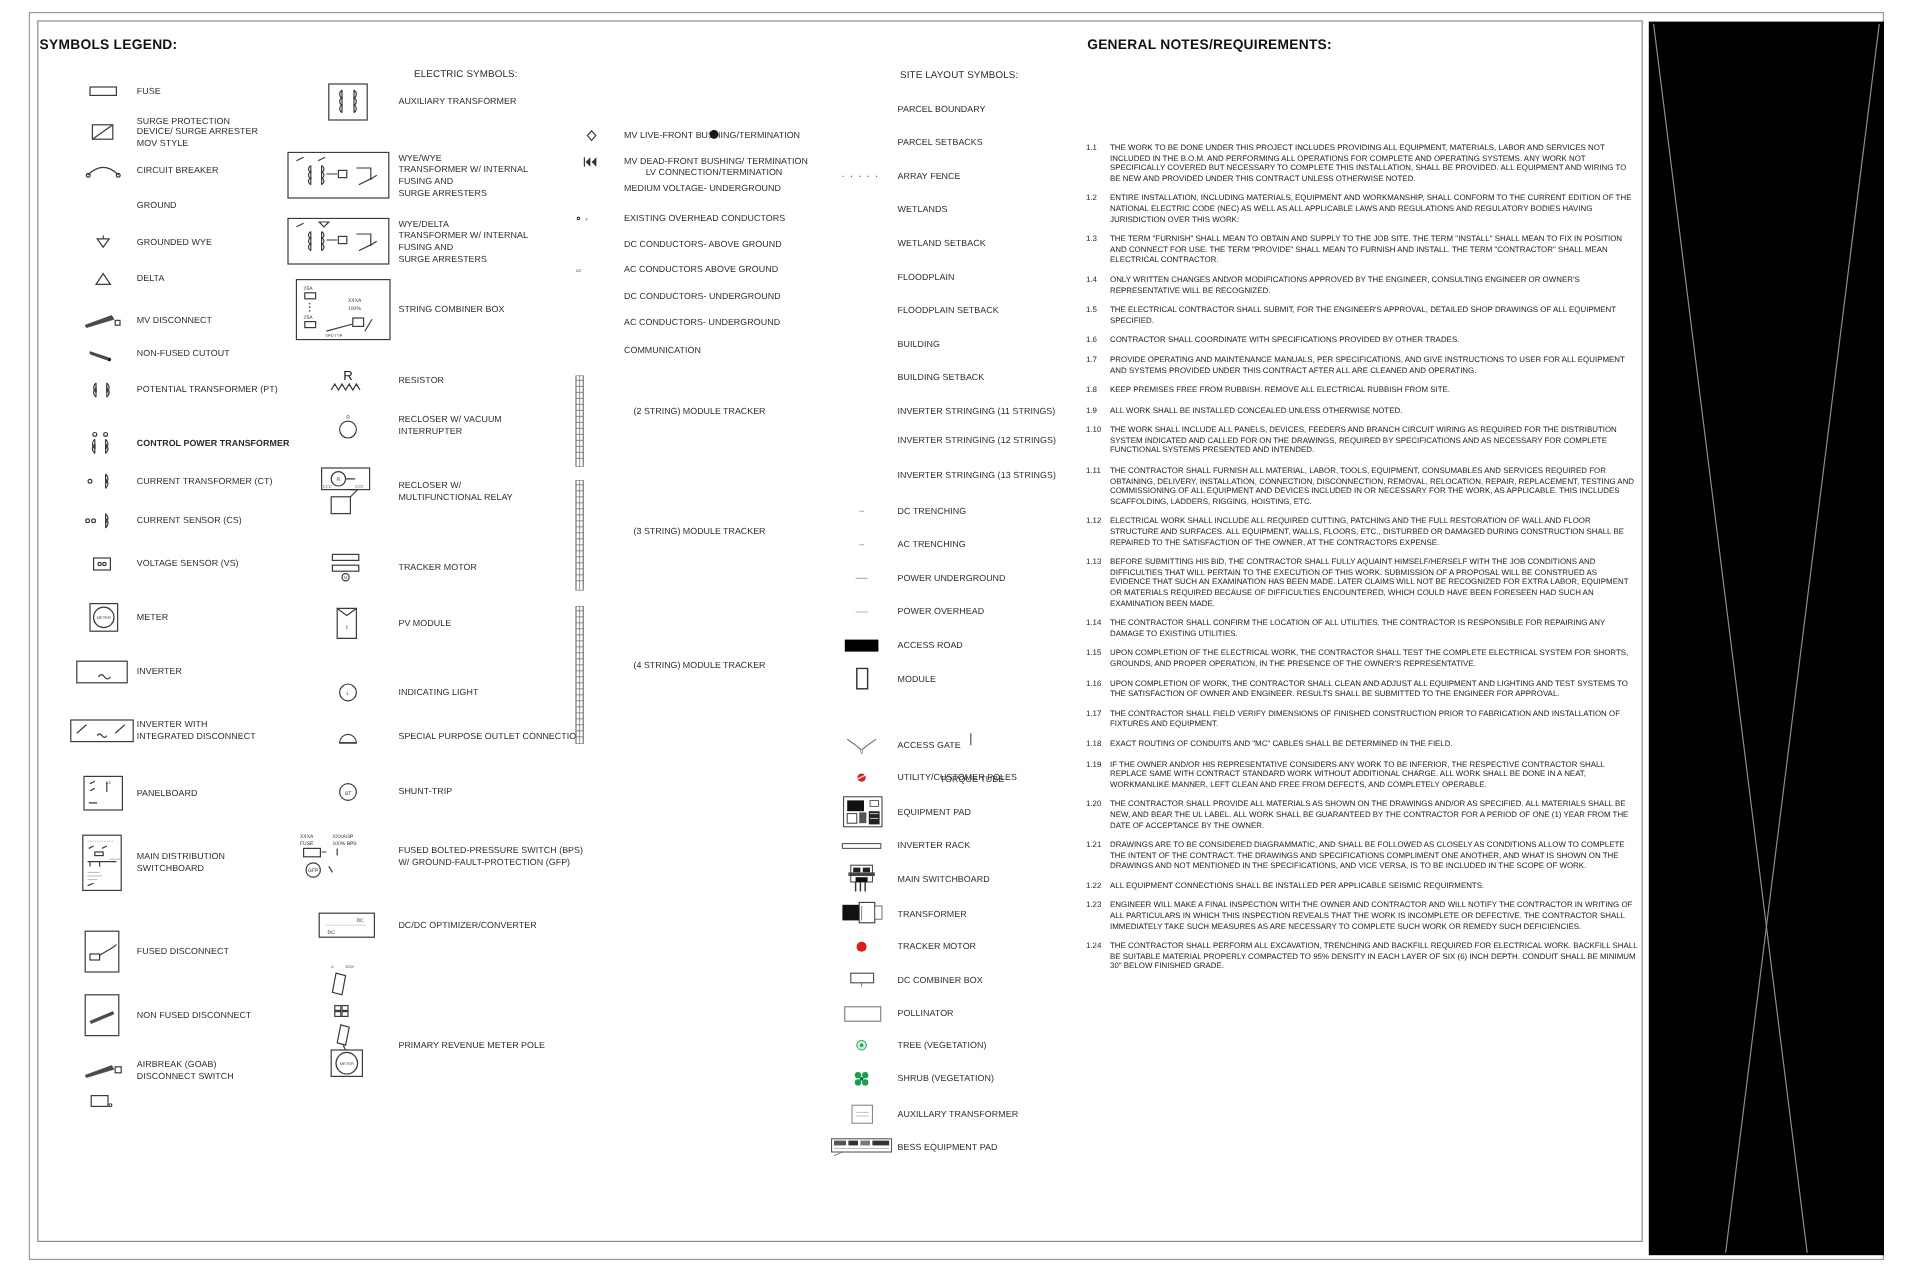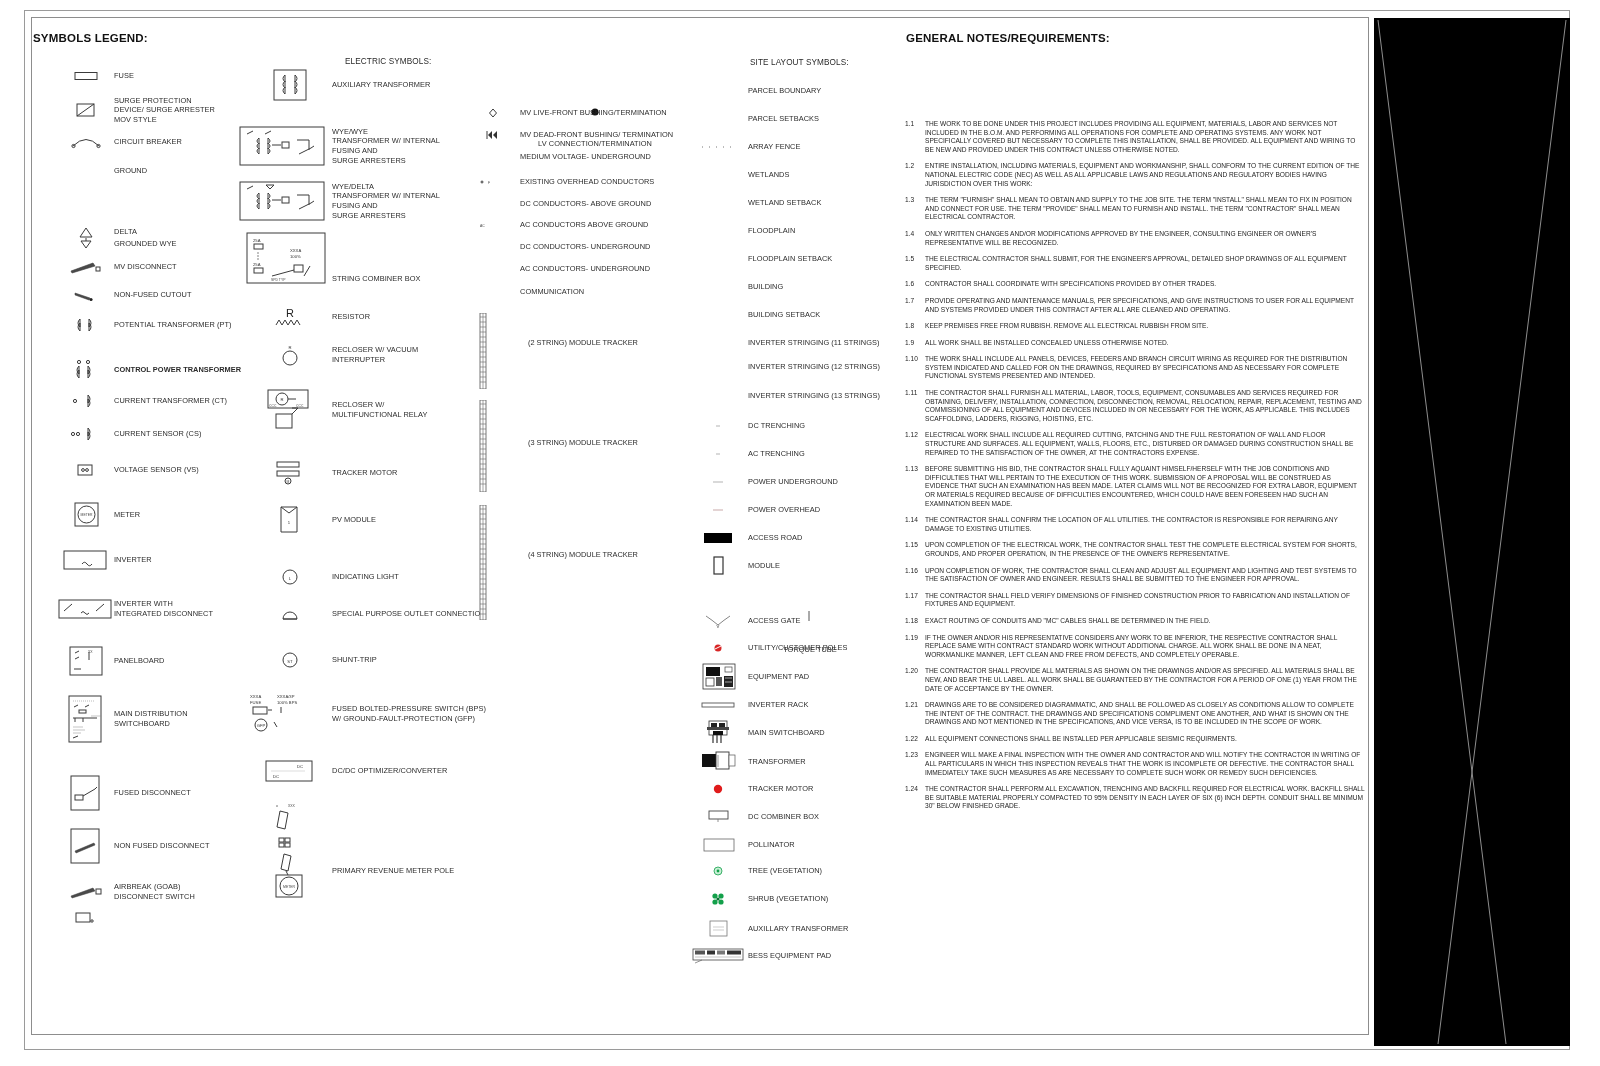--- a/index.html
+++ b/index.html
@@ -94,21 +94,21 @@
     <div class="lbl">CIRCUIT BREAKER</div>
   </div>
 
   <div class="lrow" style="left:58px;top:163px;width:200px;height:16px;">
     <div class="sym">
         <svg width="18" height="12"></svg>
       </div>
     <div class="lbl">GROUND</div>
   </div>
 
-  <div class="lrow" style="left:58px;top:194px;width:200px;height:16px;margin-top:42px;">
+  <div class="lrow" style="left:58px;top:194px;width:200px;height:16px;">
     <div class="sym">
       <svg width="18" height="12">
           <path d="M4 3 L14 3 L9 10 Z" class="st"></path>
           <line x1="9" y1="3" x2="9" y2="0" class="st"></line>
         </svg>
     </div>
     <div class="lbl">GROUNDED WYE</div>
   </div>
 
   <div class="lrow" style="left:58px;top:224px;width:200px;height:16px;">
@@ -370,21 +370,21 @@
         <path d="M60 28 L72 22" class="st"></path>
           <path d="M72 22 l3 -2" class="st"></path>
         </svg>
     </div>
     <div class="lbl">WYE/DELTA
 TRANSFORMER W/ INTERNAL
 FUSING AND
 SURGE ARRESTERS</div>
   </div>
 
-  <div class="lrow" style="left:240px;top:232px;width:280px;height:52px;align-items:flex-end;">
+  <div class="lrow" style="left:240px;top:232px;width:280px;height:52px;">
     <div class="sym" style="flex:0 0 92px;">
       <svg width="80" height="52">
           <rect class="stf" x="1" y="1" width="78" height="50"></rect>
         <text class="tny2" x="7" y="10">25A</text>
         <rect class="stf" x="8" y="12" width="9" height="5"></rect>
         <circle cx="12" cy="21" r=".7" fill="#555"></circle>
           <circle cx="12" cy="24" r=".7" fill="#555"></circle>
           <circle cx="12" cy="27" r=".7" fill="#555"></circle>
         <text class="tny2" x="7" y="34">25A</text>
         <rect class="stf" x="8" y="36" width="9" height="5"></rect>

